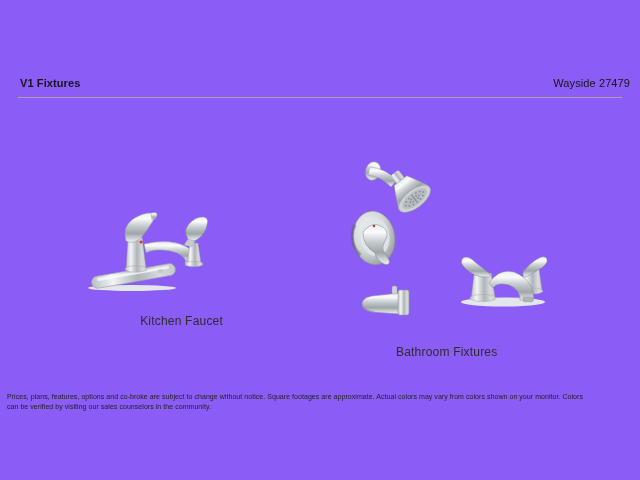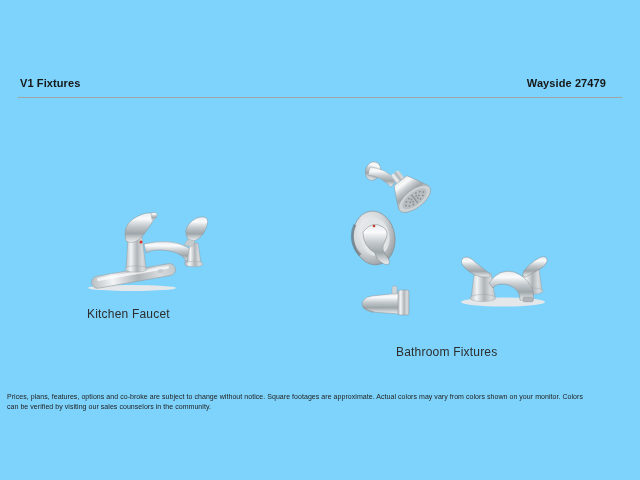--- a/index.html
+++ b/index.html
@@ -1,37 +1,37 @@
 <!DOCTYPE html>
 <html><head>
 <meta charset="utf-8">
 <style>
   html,body{margin:0;padding:0;background:#fff;}
   .page{
-    position:relative;width:640px;height:480px;background:#7dd3fc;
+    position:relative;width:640px;height:480px;background:#8b5cf6;
     font-family:"Liberation Sans", sans-serif;overflow:hidden;
   }
   .hdr-title{
     position:absolute;left:20px;top:77px;
     font-size:11px;font-weight:700;color:#161616;letter-spacing:.1px;
   }
   .hdr-plan{
-    position:absolute;right:34px;top:77px;
-    font-size:11px;font-weight:700;color:#161616;letter-spacing:.1px;
+    position:absolute;right:10px;top:77px;
+    font-size:11px;font-weight:400;color:#161616;letter-spacing:.1px;
   }
   .rule{
     position:absolute;left:18px;right:18px;top:97px;height:1px;background:#a3a3a3;
   }
   .figure{position:absolute;}
   .fig-kitchen{left:88px;top:210px;width:135px;}
   .fig-bath{left:340px;top:148px;width:210px;}
   .fig-label{
     font-size:12px;color:#2d2d2d;letter-spacing:.2px;white-space:nowrap;
   }
-  .fig-kitchen .fig-label{margin-top:15px;margin-left:-1px;}
+  .fig-kitchen .fig-label{margin-top:22px;margin-left:-1px;text-align:right;}
   .fig-bath .fig-label{margin-top:29px;margin-left:48px;}
   svg{display:block;}
   .footer{
     position:absolute;left:7px;top:392px;right:8px;
     font-size:7px;line-height:10px;color:#222222;letter-spacing:.05px;
   }
 </style>
 </head>
 <body>
 

